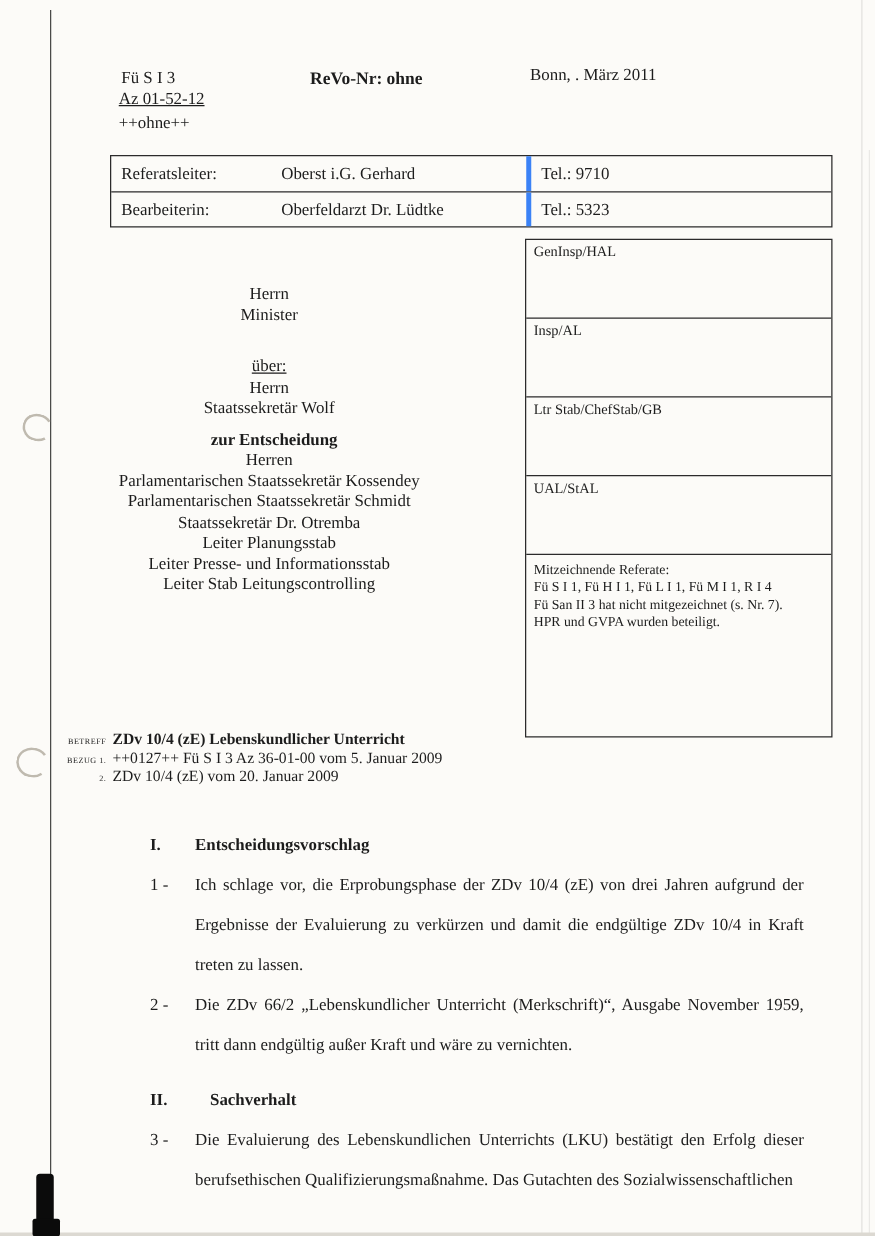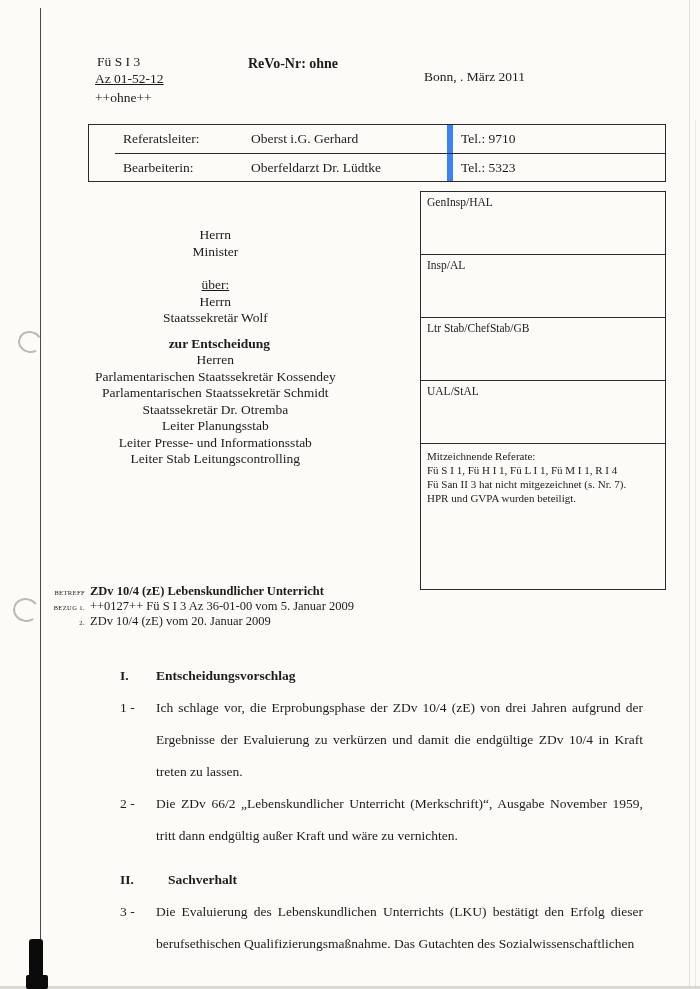--- a/index.html
+++ b/index.html
@@ -19,36 +19,36 @@
   .punch2 { left:13px; top:598px; width:26px; height:24px; border-right-color:transparent; transform:rotate(10deg); opacity:.9; }
   .bottom-mark { position:absolute; left:29px; top:939px; width:14px; height:50px; background:#0b0b0b; border-radius:3px 3px 1px 1px; }
   .bottom-mark2 { position:absolute; left:26px; top:975px; width:22px; height:14px; background:#0b0b0b; border-radius:2px; }
 
   
   .hdr { position:absolute; font-size:13.5px; }
   .hdr-org   { left:80px;  top:54px;margin-left:17px; }
   .hdr-az    { left:95px;  top:71px; text-decoration:underline; }
   .hdr-ohne  { left:95px;  top:90px; }
   .hdr-revo  { left:248px; top:56px; font-weight:bold; font-size:14px; }
-  .hdr-date  { left:424px; top:69px; }
+  .hdr-date  { left:424px; top:52px; }
 
   
-  .contacts { position:absolute; left:88px; top:124px; width:578px; border:1px solid #2b2b2b;padding-left:26px; }
+  .contacts { position:absolute; left:88px; top:124px; width:578px; border:1px solid #2b2b2b; }
   .contacts .row { display:flex; height:28px; align-items:center; }
   .contacts .row + .row { border-top:1px solid #2b2b2b; }
   .contacts .cell-main { width:332px; display:flex; align-items:center; padding-left:8px; font-size:13.5px; }
   .contacts .cell-main .role { width:128px; }
-  .contacts .cell-tel { flex:1; border-left:6px solid #3b82f6; padding-left:8px; font-size:13.5px; align-self:stretch; display:flex; align-items:center; }
+  .contacts .cell-tel { flex:1; border-left:4px solid #3b82f6; padding-left:8px; font-size:13.5px; align-self:stretch; display:flex; align-items:center; }
 
   
   .recipients { position:absolute; left:95px; top:227px; font-size:13.5px; line-height:16.5px; }
   .recipients div { min-height:16.5px;text-align:center; }
   .u { text-decoration:underline; }
   .b { font-weight:bold; }
-  .gap-lg { margin-top:17px; }
+  .gap-lg { margin-top:25px; }
   .gap-md { margin-top:9px;margin-left:8px; }
   .gap-xl { margin-top:28px; }
 
   
   .signoff { position:absolute; left:420px; top:191px; width:246px; height:399px; border:1px solid #2b2b2b; background:#fcfbf8; display:flex; flex-direction:column; }
   .signoff .sec { height:63px; border-bottom:1px solid #2b2b2b; padding:4px 6px; font-size:11.5px; }
   .signoff .sec-ref { flex:1; border-bottom:none; padding:5px 6px; font-size:11px; line-height:14px; }
 
   
   .subj-row { position:absolute; left:50px; display:flex; align-items:baseline; }

